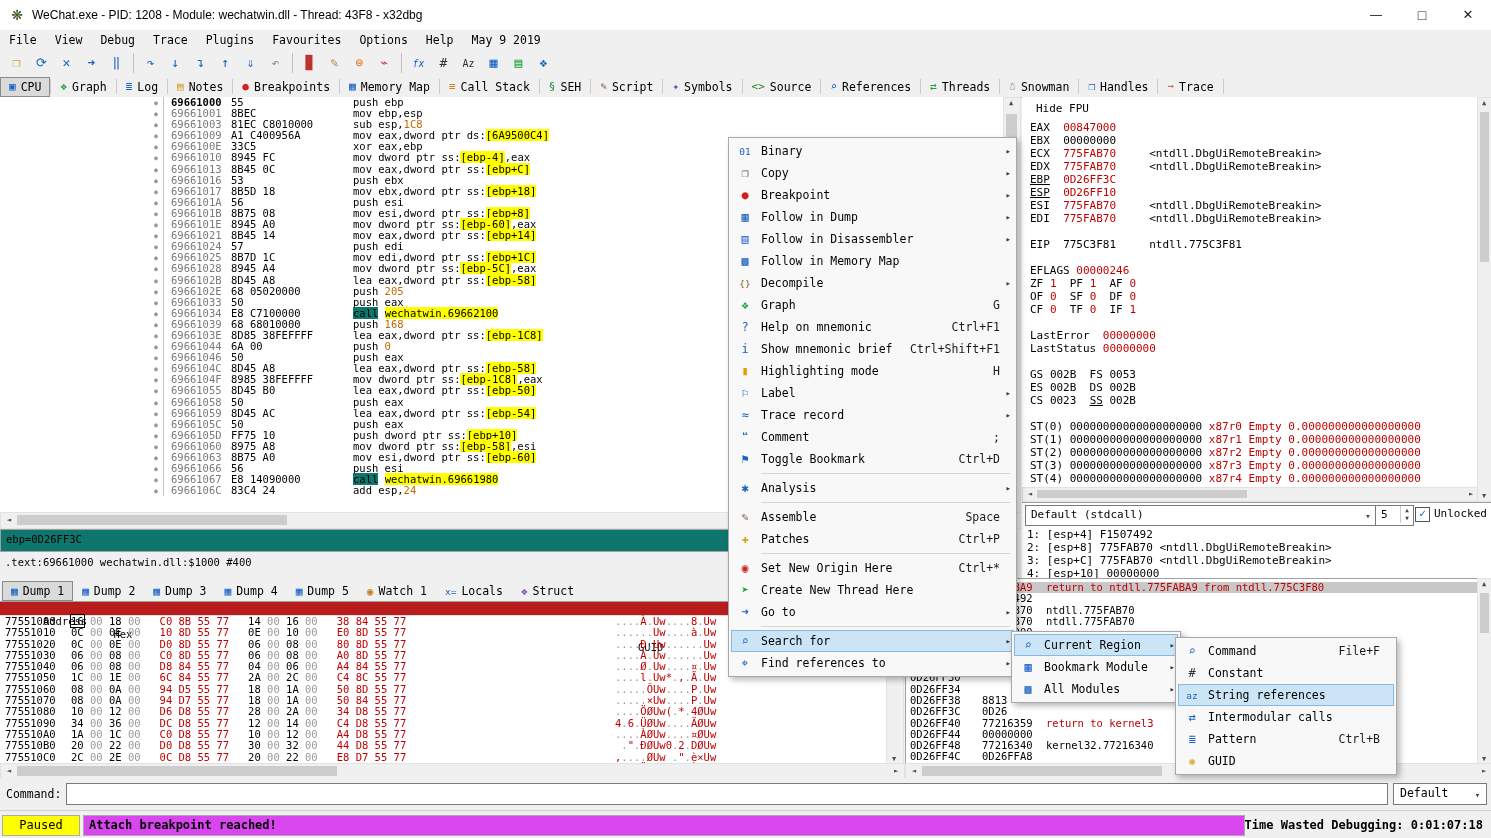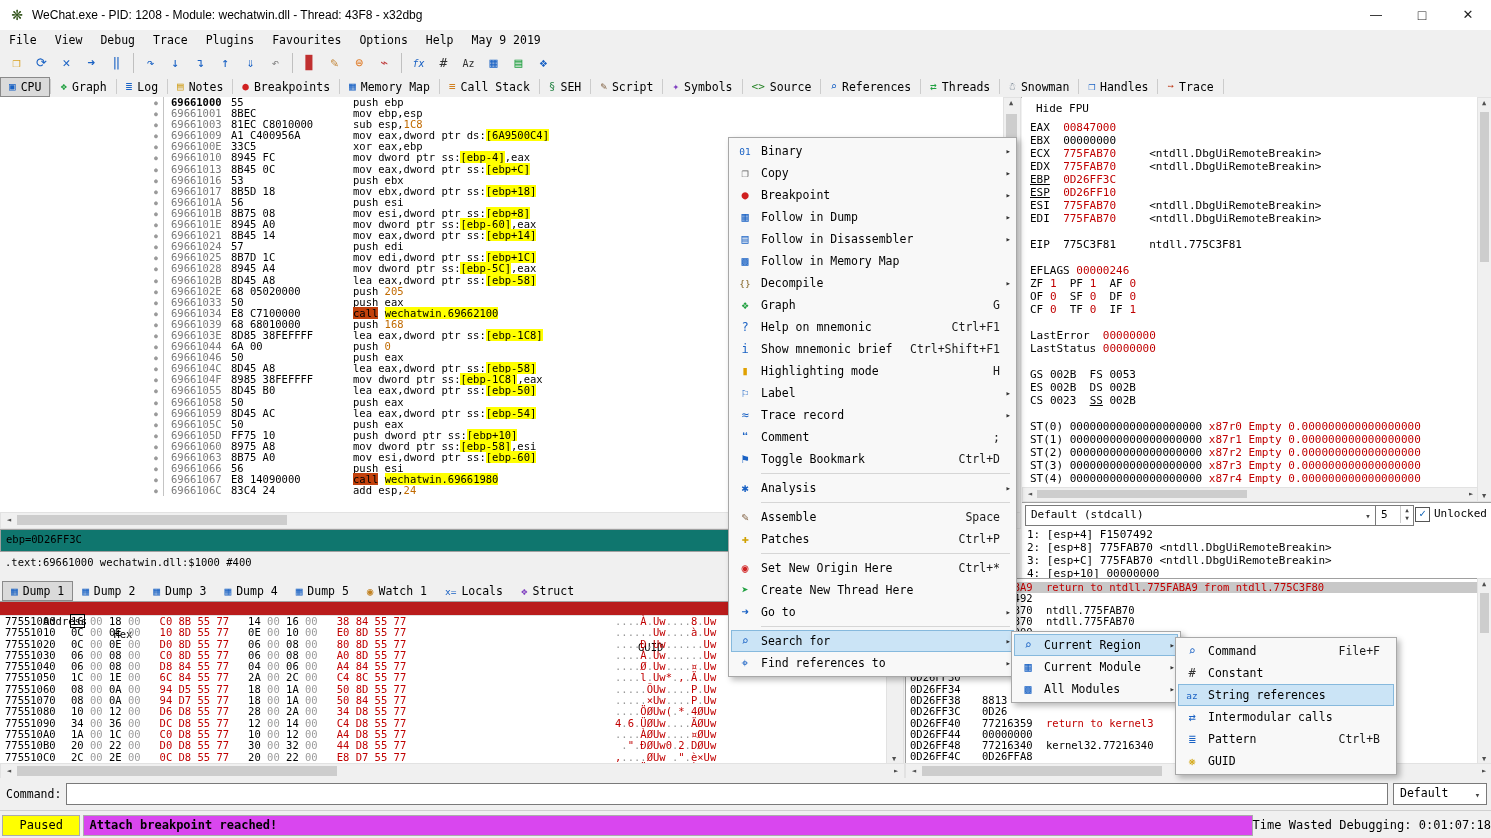--- a/index.html
+++ b/index.html
@@ -41,21 +41,21 @@
   #disasm{position:absolute;left:0;top:97px;width:1003px;height:415px;background:#fff;overflow:hidden;
           font-size:10.5px;}
   .drow{height:11.1px;line-height:11.1px;white-space:pre;display:flex;}
   .ddot{width:158px;text-align:right;padding-right:5px;border-right:1px solid #c4c4c4;margin-right:7px;color:#9a9a9a;}
   .ddot::after{content:"●";font-size:6.5px;vertical-align:1px;}
   .daddr{width:60px;color:#7a7a7a;}
   .daddr.sel{color:#000;font-weight:bold;}
   .dbytes{width:122px;color:#000;}
   .sg-k{color:#000;}
   .sg-y{background:#ffff00;color:#000;}
-  .sg-c{background:#c2410c;color:#000;}
+  .sg-c{background:#0f766e;color:#000;}
   .sg-i{color:#c06a00;}
 
   
   #registers{position:absolute;left:1022px;top:97px;width:455px;height:390px;background:#fff;overflow:hidden;
              font-size:11px;padding-top:2px;}
   #hidefpu{display:inline-block;margin:1px 0 4px 6px;padding:1px 7px;font-size:11px;background:transparent;border:1px solid transparent;font-family:inherit;}
   .rline{height:13px;line-height:13px;white-space:pre;padding-left:8px;}
   .sg-n{color:#000;}
   .sg-nu{color:#000;text-decoration:underline;}
   .sg-v{color:#c00000;}
@@ -128,21 +128,21 @@
   #cmdcombo{width:86px;height:20px;background:#fff;border:1px solid #7a7a7a;margin-right:4px;position:relative;
             line-height:18px;padding-left:6px;}
   #cmdcombo .cmb-arrow{position:absolute;right:1px;top:1px;width:15px;height:16px;text-align:center;color:#444;}
   #cmdcombo .cmb-arrow::after{content:"▾";font-size:9px;}
 
   
   #statusbar{position:absolute;left:0;top:810px;width:1491px;height:28px;background:#f0f0f0;border-top:1px solid #d0d0d0;
              display:flex;align-items:center;font-size:12px;}
   #st-state{width:78px;height:19px;margin-left:2px;background:#ffff00;border:1px solid #ababab;text-align:center;line-height:18px;}
   #st-msg{width:1186px;height:19px;margin-left:3px;border:1px solid #ababab;line-height:18px;padding-left:5px;font-weight:bold;background:#d946ef;}
-  #st-time{margin-left:auto;white-space:nowrap;}
+  #st-time{margin-left:auto;padding-right:8px;white-space:nowrap;font-weight:bold;}
 
   
   .menu{position:absolute;background:#f8f8f8;border:1px solid #a8a8a8;box-shadow:3px 3px 6px rgba(0,0,0,.28);
         padding:2px;font-size:11.5px;}
   #ctx1{left:728px;top:137px;width:283px;z-index:50;}
   #ctx2{left:1011px;top:631px;width:164px;z-index:51;}
   #ctx3{left:1175px;top:637px;width:216px;z-index:52;}
   .mitem{display:flex;align-items:center;height:22px;padding:0 3px;}
   .mitem.hl{background:#cbe4f6;outline:1px solid #86b9dd;outline-offset:-1px;}
   .micon{width:22px;text-align:center;font-size:12px;margin-right:5px;flex:none;}
@@ -649,21 +649,21 @@
       </div>
     </div>
   <div id="ctx2" class="menu">
       <div class="mitem hl">
         <span class="micon" style="color: rgb(26, 98, 196);">⌕</span>
         <span class="mlabel">Current Region</span>
         <span class="marrow">▸</span>
       </div>
       <div class="mitem">
         <span class="micon" style="color: rgb(26, 98, 196);">▦</span>
-        <span class="mlabel">Current Module</span>
+        <span class="mlabel">Bookmark Module</span>
         <span class="marrow">▸</span>
       </div>
       <div class="mitem">
         <span class="micon" style="color: rgb(26, 98, 196);">▩</span>
         <span class="mlabel">All Modules</span>
         <span class="marrow">▸</span>
       </div>
     </div>
   <div id="ctx3" class="menu">
       <div class="mitem">

